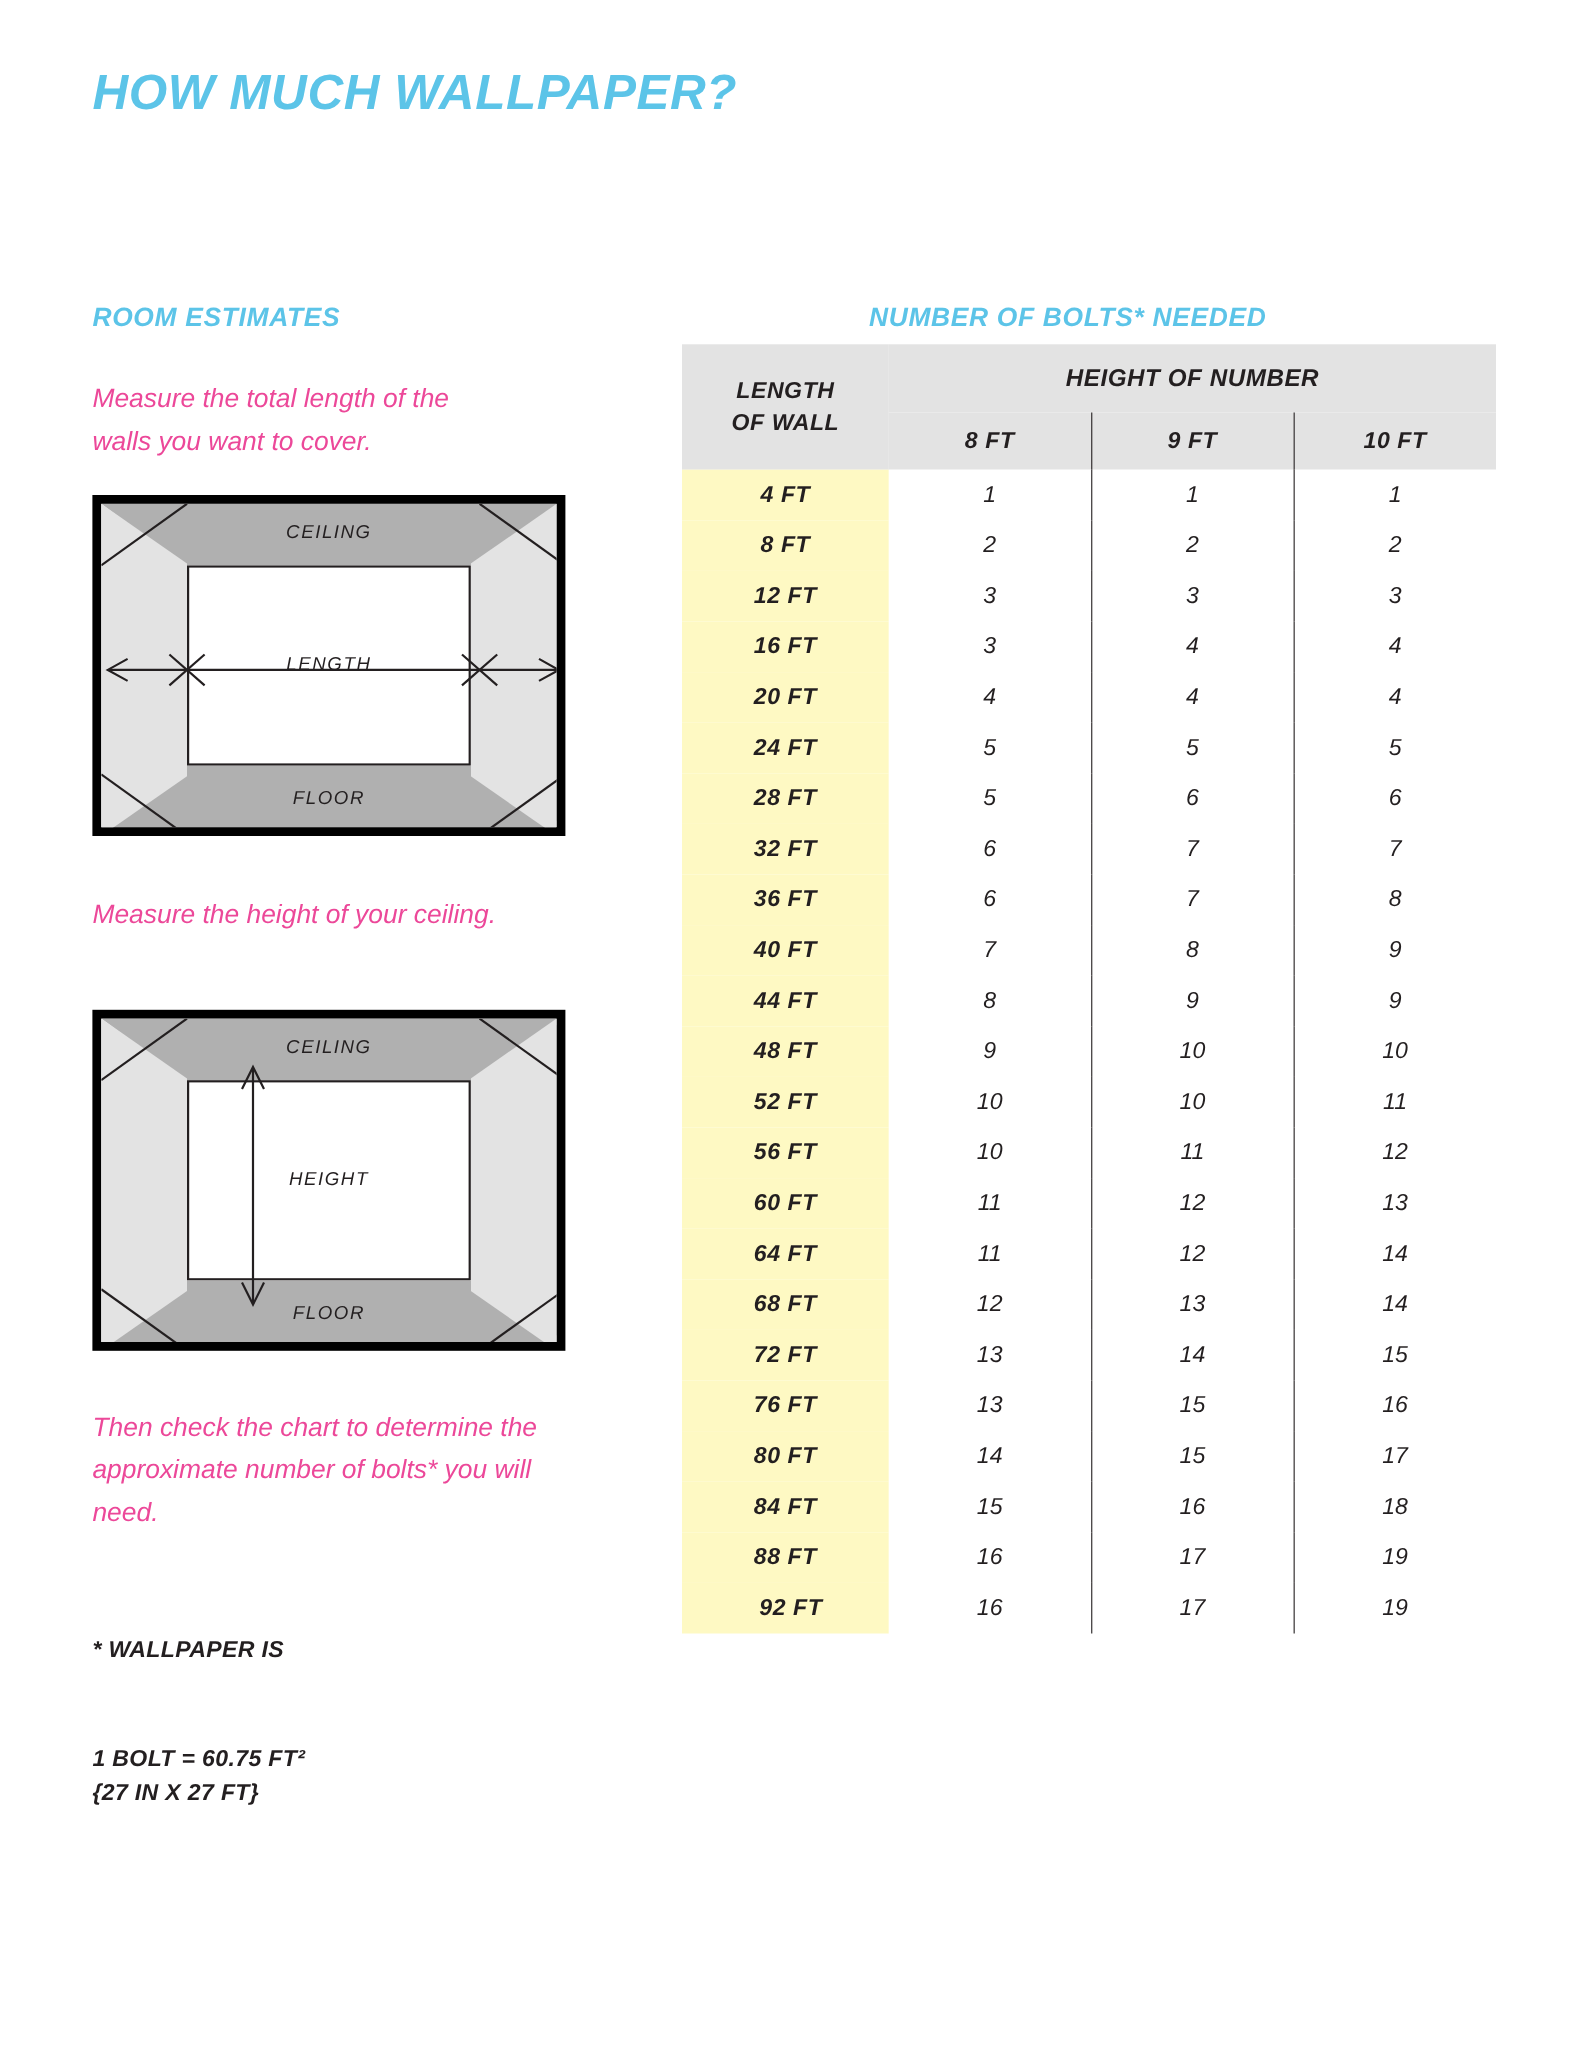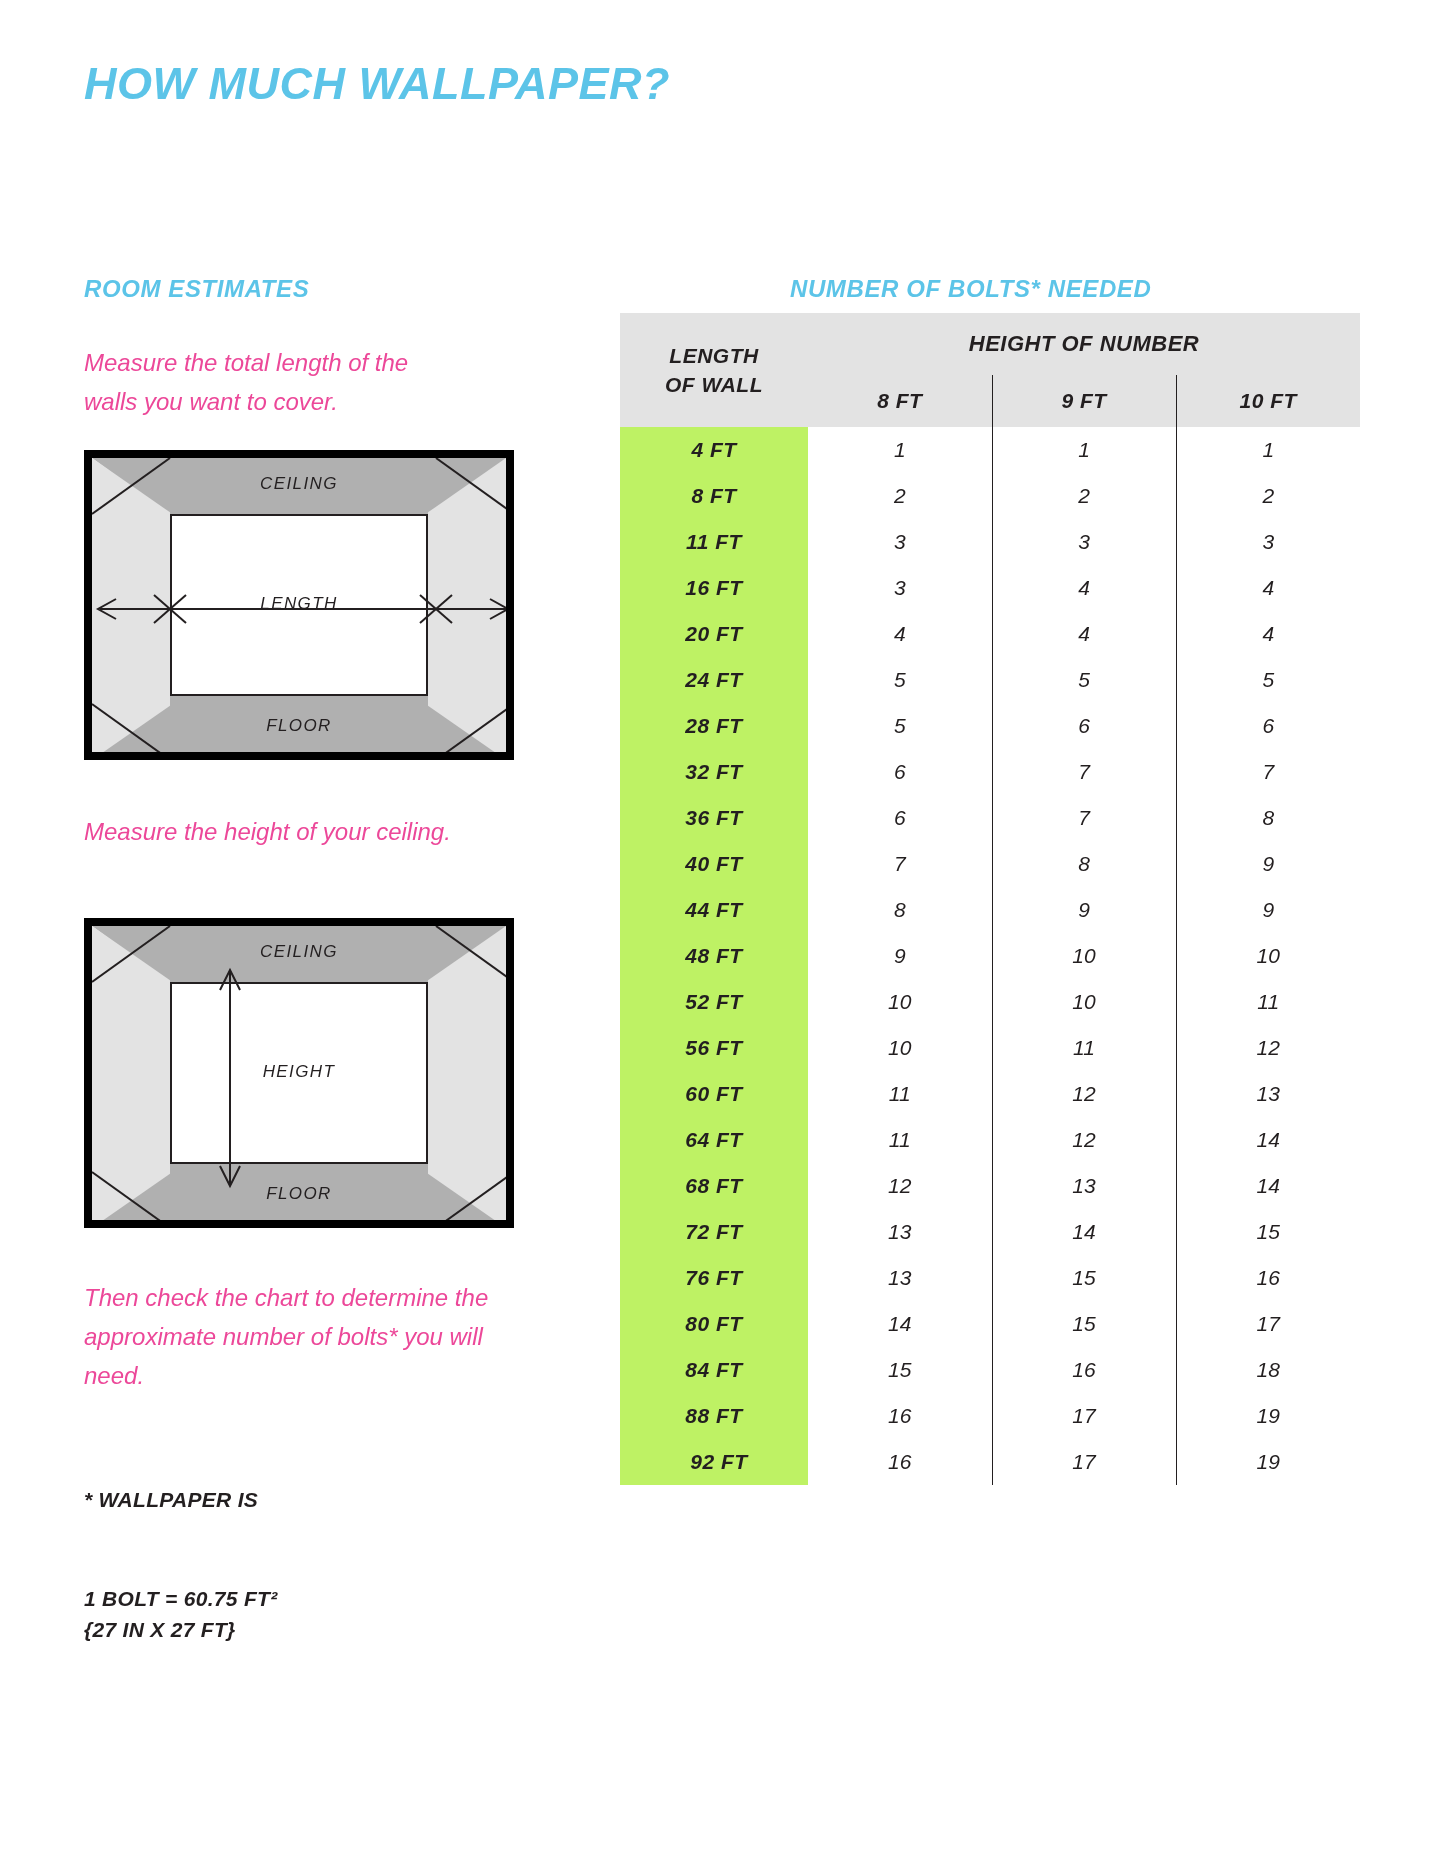--- a/index.html
+++ b/index.html
@@ -188,21 +188,21 @@
     font-size: 21px;
     font-weight: bold;
     letter-spacing: 0.5px;
     text-align: center;
     height: 52px;
     border-bottom: 3px solid #231f20;
   }
   .hdr-sub.sep { border-left: 1px solid #231f20; }
 
   td.len-cell {
-    background: #bef264;
+    background: #fef9c3;
     font-size: 21px;
     font-weight: bold;
     text-align: center;
     height: 46px;
     letter-spacing: 0.5px;
     border-right: 4px solid #231f20;
     border-bottom: 2px solid #ffffff;
   }
   td.val-cell {
     font-size: 21px;
@@ -315,21 +315,21 @@
             <td class="val-cell sep">1</td>
             <td class="val-cell sep">1</td>
           </tr>
           <tr>
             <td class="len-cell">8 FT</td>
             <td class="val-cell">2</td>
             <td class="val-cell sep">2</td>
             <td class="val-cell sep">2</td>
           </tr>
           <tr>
-            <td class="len-cell">11 FT</td>
+            <td class="len-cell">12 FT</td>
             <td class="val-cell">3</td>
             <td class="val-cell sep">3</td>
             <td class="val-cell sep">3</td>
           </tr>
           <tr>
             <td class="len-cell">16 FT</td>
             <td class="val-cell">3</td>
             <td class="val-cell sep">4</td>
             <td class="val-cell sep">4</td>
           </tr>

